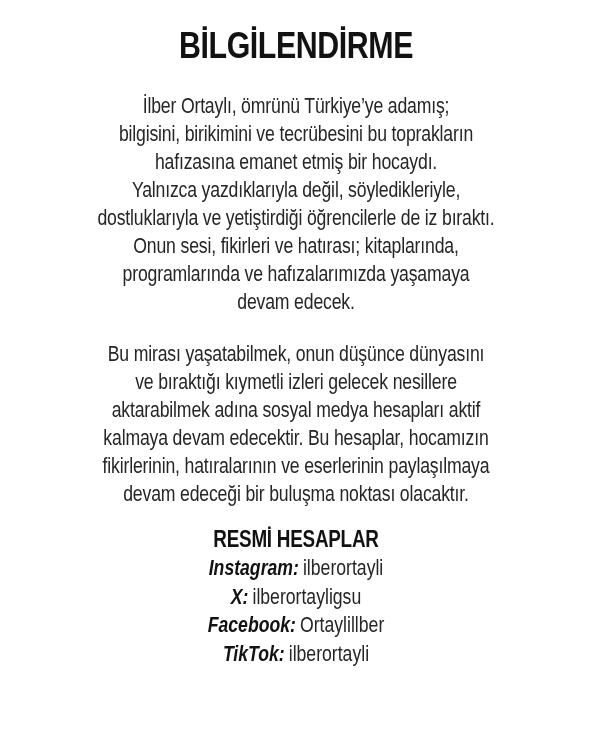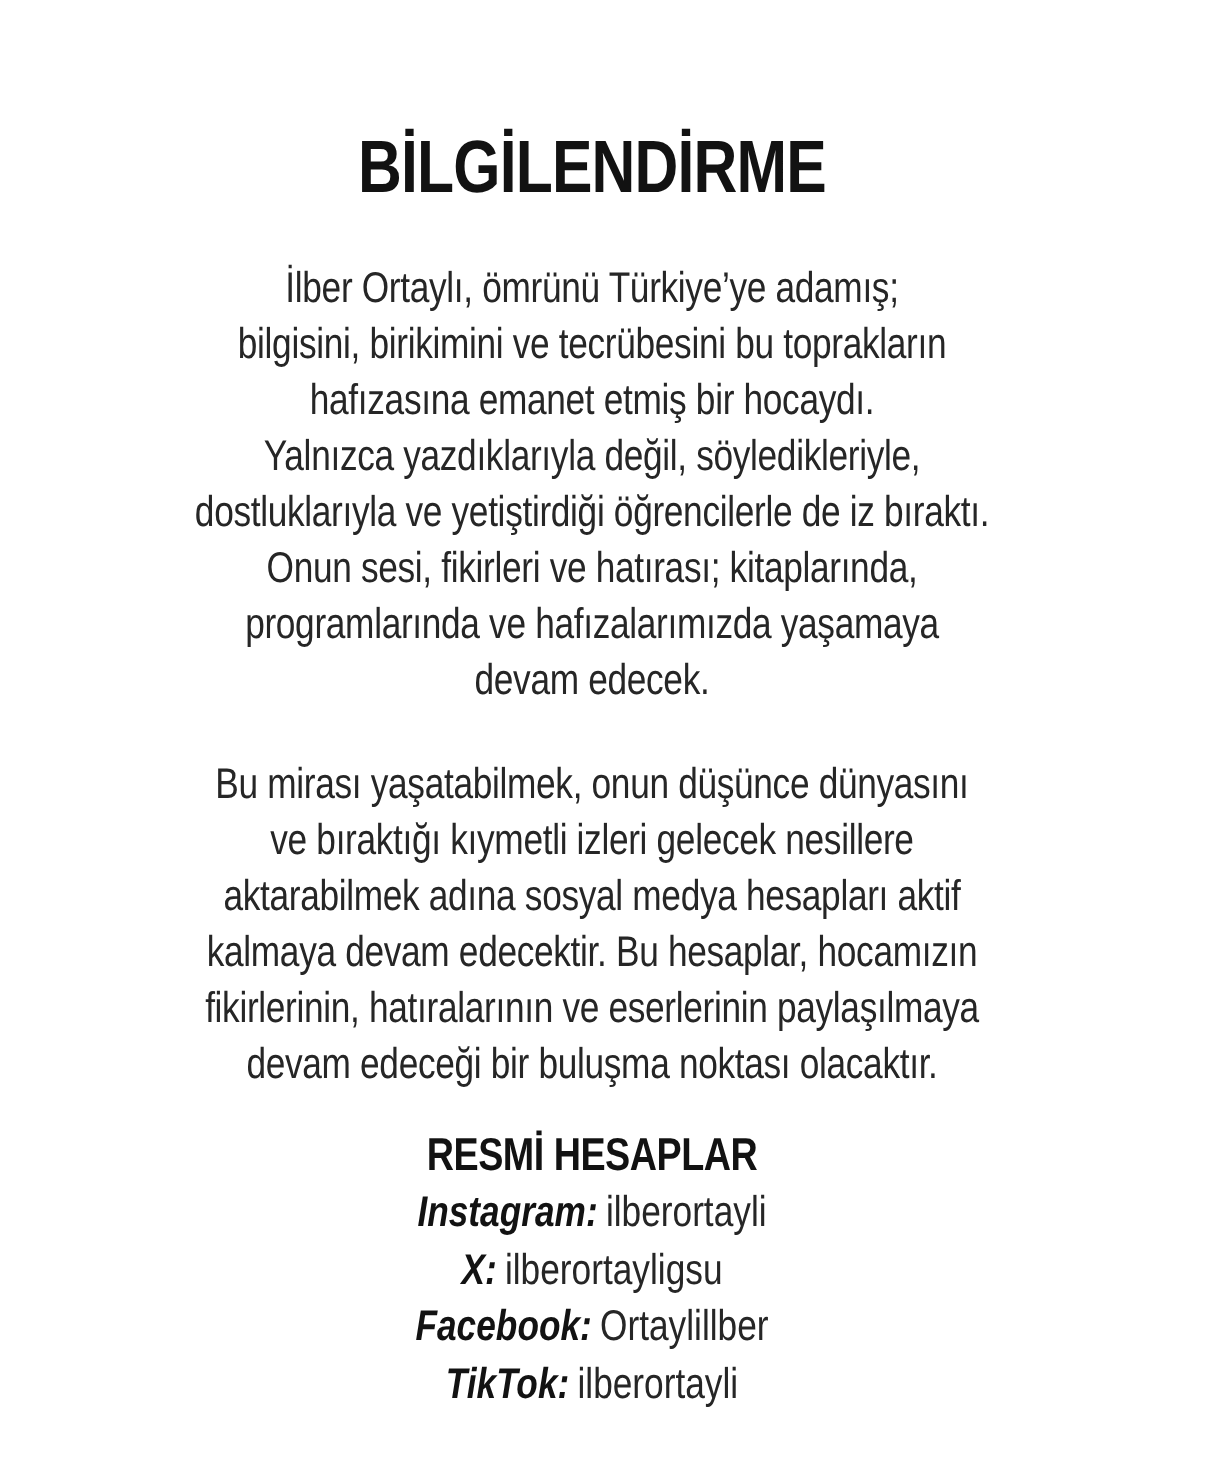--- a/index.html
+++ b/index.html
@@ -11,21 +11,21 @@
     height: 729px;
     background: #ffffff;
     font-family: "Liberation Sans", sans-serif;
     -webkit-font-smoothing: antialiased;
   }
   .page {
     position: relative;
     width: 592px;
     height: 729px;
     box-sizing: border-box;
-    padding-top: 62px;
+    padding-top: 24px;
     overflow: hidden;
     text-align: center;
   }
   
   .squeeze {
     transform: scaleX(0.82);
     transform-origin: 50% 0;
   }
   .title {
     margin: 0;

